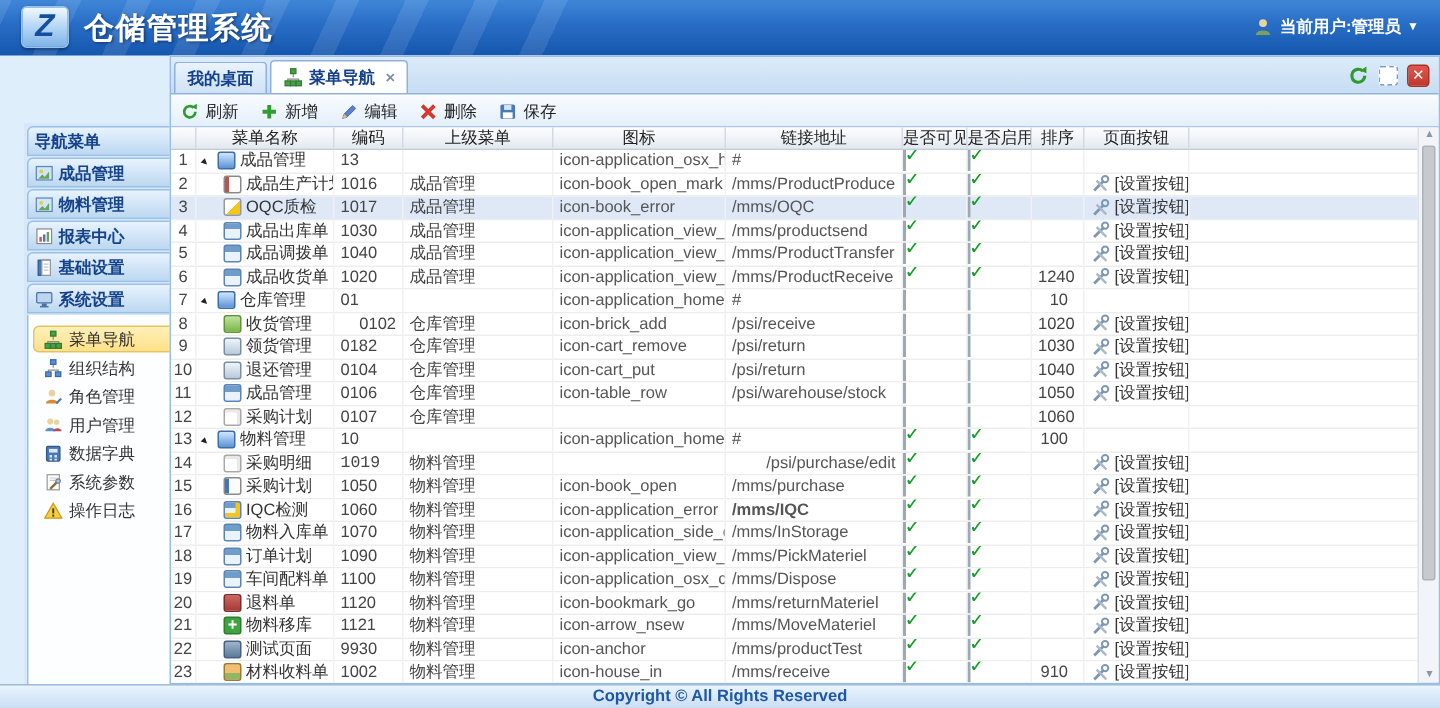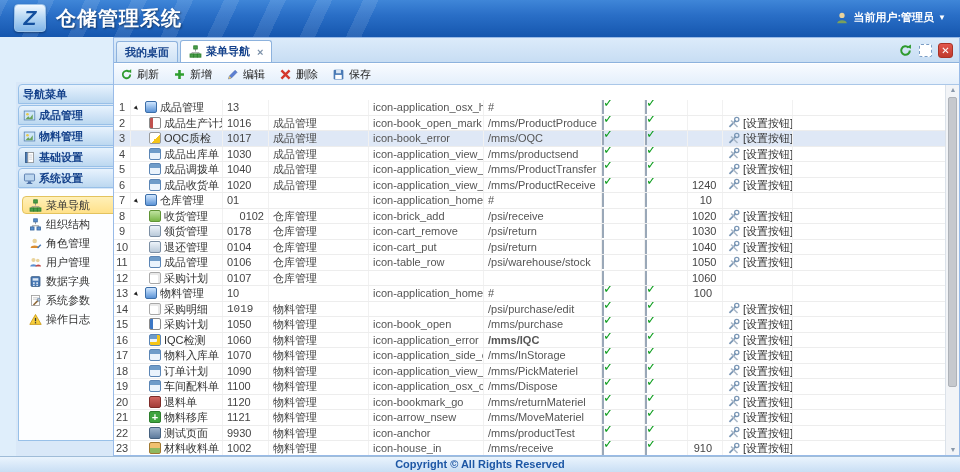--- a/index.html
+++ b/index.html
@@ -242,20 +242,27 @@
         </div>
         <div class="acc-hdr">
           <svg width="13" height="13" class="ic icon12">
             <use href="#i-photo"></use>
           </svg>
           <span class="lbl">物料管理</span>
           <span class="chev down">«</span>
         </div>
         <div class="acc-hdr">
           <svg width="13" height="13" class="ic icon12">
+            <use href="#i-report"></use>
+          </svg>
+          <span class="lbl">报表中心</span>
+          <span class="chev down">«</span>
+        </div>
+        <div class="acc-hdr">
+          <svg width="13" height="13" class="ic icon12">
             <use href="#i-bookblue"></use>
           </svg>
           <span class="lbl">基础设置</span>
           <span class="chev down">«</span>
         </div>
         <div class="acc-hdr">
           <svg width="13" height="13" class="ic icon12">
             <use href="#i-monitor"></use>
           </svg>
           <span class="lbl">系统设置</span>
@@ -369,20 +376,33 @@
           </svg>
           <span>删除</span>
         </div>
         <div class="tbtn">
           <svg width="14" height="14" class="ic icon12">
             <use href="#i-save"></use>
           </svg>
           <span>保存</span>
         </div>
       </div>
+    <div id="gridhead">
+        <div class="hcell" style="width: 17px;"></div>
+        <div class="hcell" style="width: 92px;">菜单名称</div>
+        <div class="hcell" style="width: 46px;">编码</div>
+        <div class="hcell" style="width: 100px;">上级菜单</div>
+        <div class="hcell" style="width: 115px;">图标</div>
+        <div class="hcell" style="width: 118px;">链接地址</div>
+        <div class="hcell" style="width: 43px;">是否可见</div>
+        <div class="hcell" style="width: 43px;">是否启用</div>
+        <div class="hcell" style="width: 35px;">排序</div>
+        <div class="hcell" style="width: 70px;">页面按钮</div>
+        <div class="hcell fill"></div>
+      </div>
     <div id="gridbody">
         <div class="grow">
           <div class="gcell num" style="width: 17px;">1</div>
           <div class="gcell name" style="width: 92px;">
             <span class="exp">▾</span>
             <span class="ni ni-app"></span>
             <span>成品管理</span>
           </div>
           <div class="gcell code" style="width: 46px;">13</div>
           <div class="gcell parent" style="width: 100px;"></div>
@@ -543,21 +563,21 @@
           </div>
           <div class="gcell fill"></div>
         </div>
         <div class="grow">
           <div class="gcell num" style="width: 17px;">9</div>
           <div class="gcell name" style="width: 92px;">
             <span class="indent"></span>
             <span class="ni ni-cart"></span>
             <span>领货管理</span>
           </div>
-          <div class="gcell code" style="width: 46px;">0178</div>
+          <div class="gcell code" style="width: 46px;">0182</div>
           <div class="gcell parent" style="width: 100px;">仓库管理</div>
           <div class="gcell" style="width: 115px;">icon-cart_remove</div>
           <div class="gcell" style="width: 118px;">/psi/return</div>
           <div class="gcell chk" style="width: 43px;"><span class="cb"></span></div>
           <div class="gcell chk" style="width: 43px;"><span class="cb"></span></div>
           <div class="gcell sort" style="width: 35px;">1030</div>
           <div class="gcell btncell" style="width: 70px;">
             <svg width="12" height="12" class="ic icon12">
               <use href="#i-wrench"></use>
             </svg>
@@ -646,21 +666,21 @@
         <div class="grow">
           <div class="gcell num" style="width: 17px;">14</div>
           <div class="gcell name" style="width: 92px;">
             <span class="indent"></span>
             <span class="ni ni-doc"></span>
             <span>采购明细</span>
           </div>
           <div class="gcell code" style="width: 46px; font-family: Liberation Mono, monospace;">1019</div>
           <div class="gcell parent" style="width: 100px;">物料管理</div>
           <div class="gcell" style="width: 115px;"></div>
-          <div class="gcell" style="width: 118px;">/psi/purchase/edit</div>
+          <div class="gcell" style="width: 118px; text-align: right;">/psi/purchase/edit</div>
           <div class="gcell chk" style="width: 43px;"><span class="cb on"></span></div>
           <div class="gcell chk" style="width: 43px;"><span class="cb on"></span></div>
           <div class="gcell sort" style="width: 35px;"></div>
           <div class="gcell btncell" style="width: 70px;">
             <svg width="12" height="12" class="ic icon12">
               <use href="#i-wrench"></use>
             </svg>
             <span>[设置按钮]</span>
           </div>
           <div class="gcell fill"></div>

